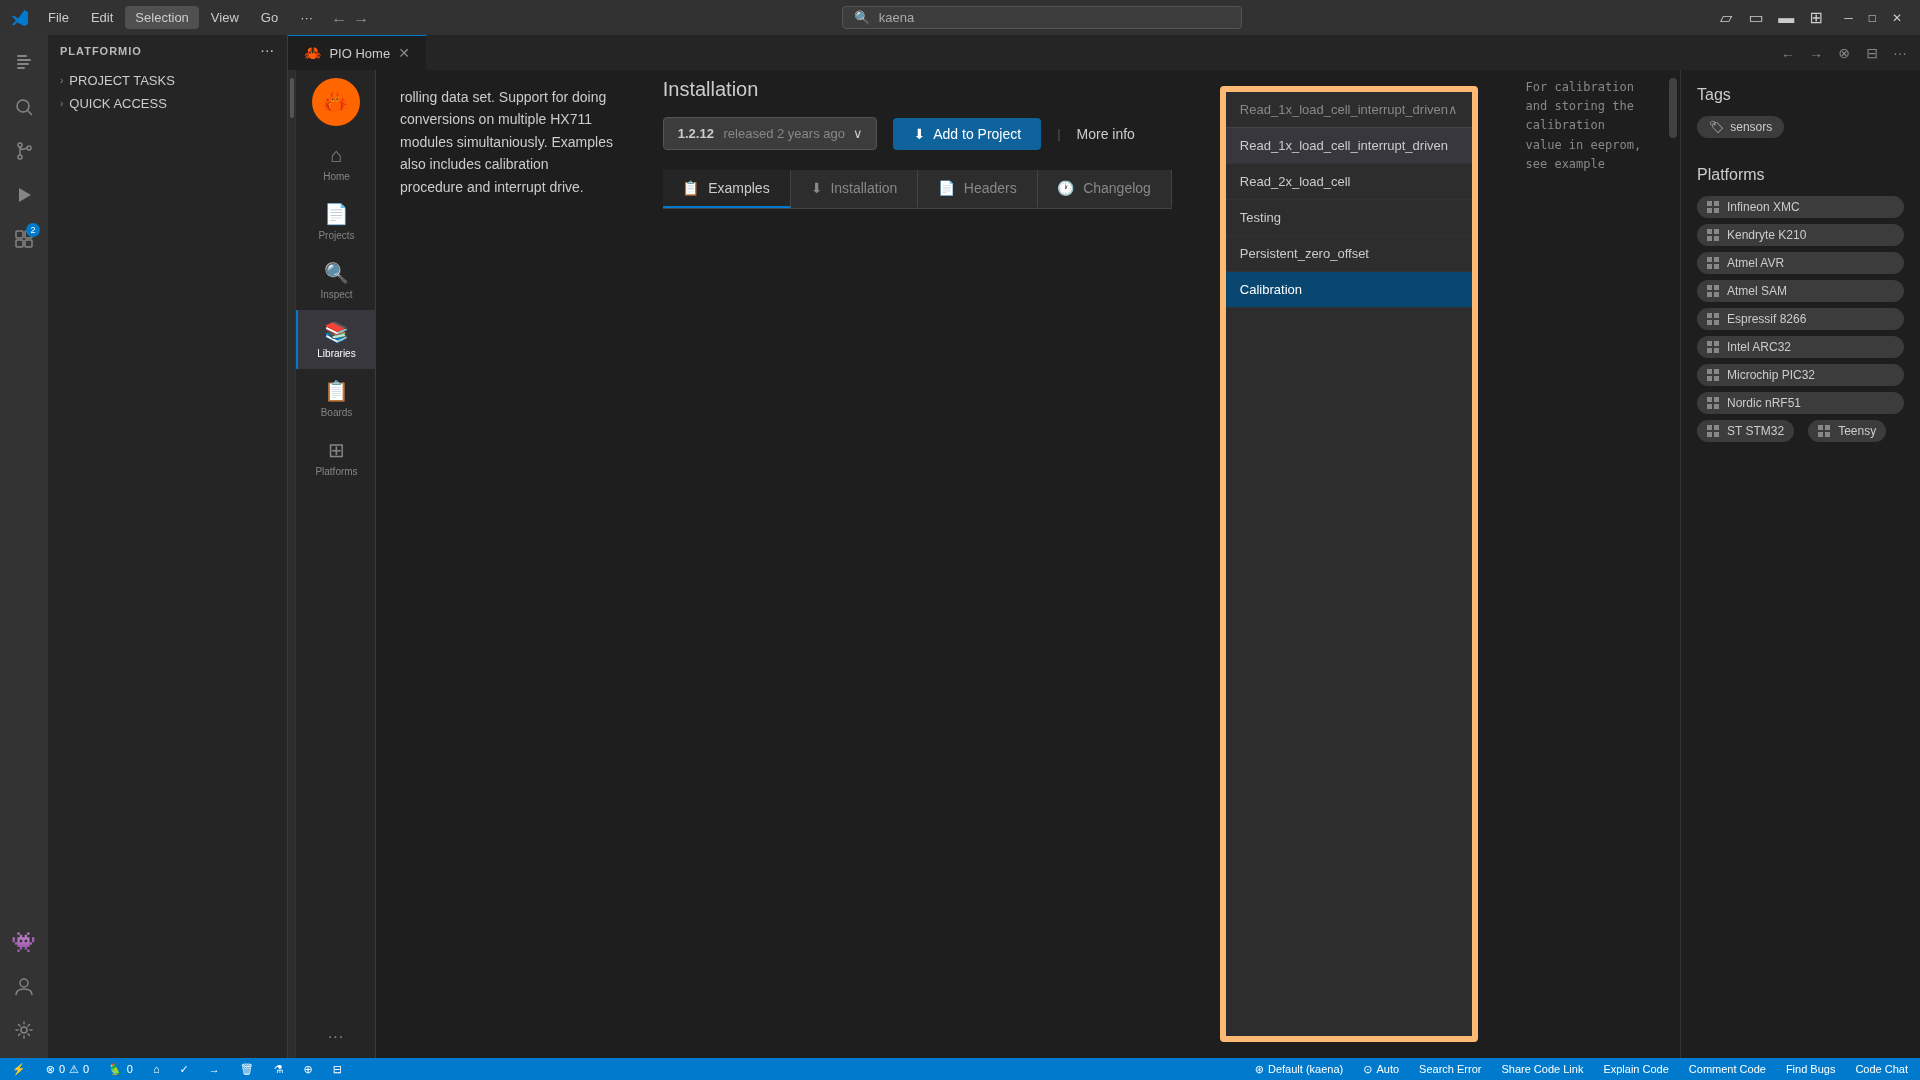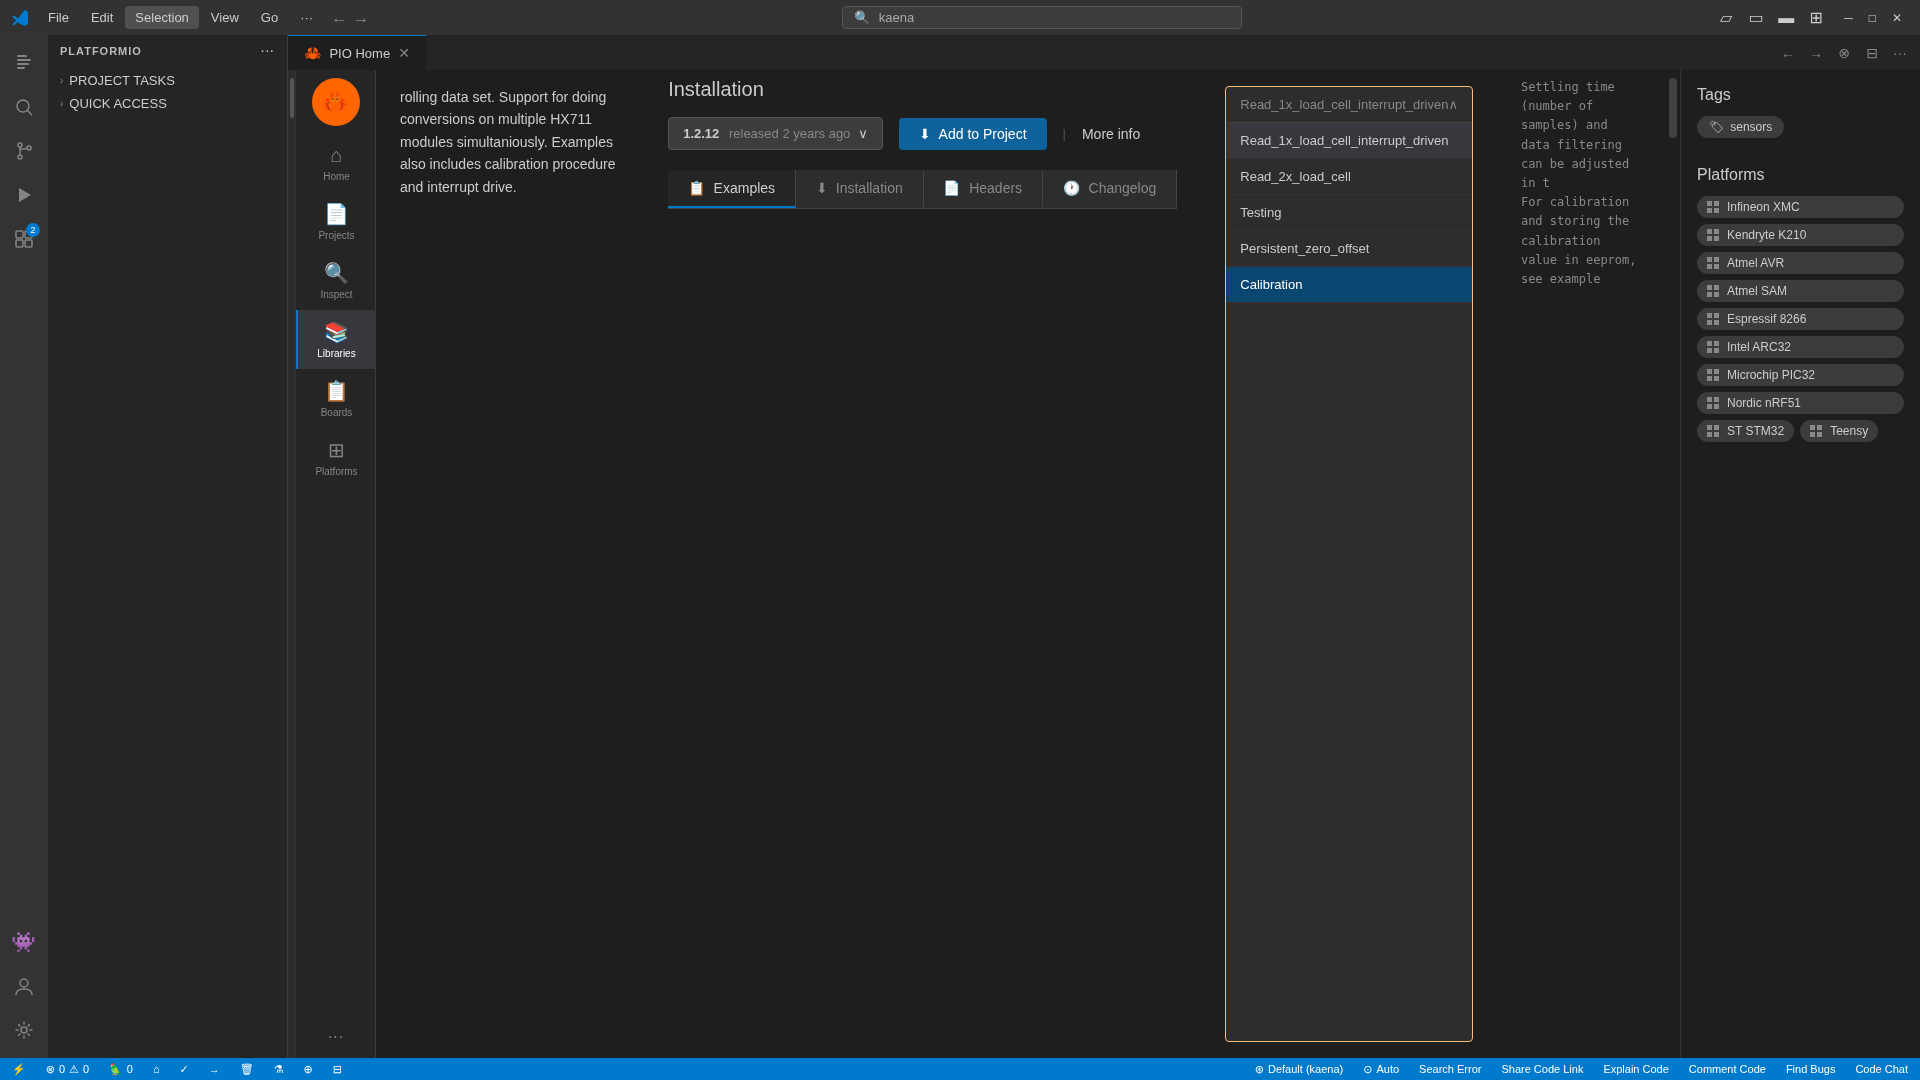--- a/index.html
+++ b/index.html
@@ -333,21 +333,21 @@
       align-items: center;
       gap: 8px;
       background: #2d2d2d;
       border-right: 1px solid #444;
     }
     .content-tab.active { color: #cccccc; background: #252526; border-bottom: 2px solid #007acc; }
 
     
     .dropdown-container {
       margin: 16px 24px;
-      border: 1px solid #fdba74;
+      border: 6px solid #fdba74;
       border-radius: 4px;
       background: #2d2d2d;
     }
     .dropdown-selected {
       padding: 10px 14px;
       display: flex;
       align-items: center;
       justify-content: space-between;
       cursor: pointer;
       color: #888;
@@ -707,21 +707,20 @@
               <div class="dropdown-list">
                 <div class="dropdown-item active-selected">Read_1x_load_cell_interrupt_driven</div>
                 <div class="dropdown-item">Read_2x_load_cell</div>
                 <div class="dropdown-item">Testing</div>
                 <div class="dropdown-item">Persistent_zero_offset</div>
                 <div class="dropdown-item selected">Calibration</div>
               </div>
             </div>
 
             <div class="code-preview">
-              <div>Settling time (number of samples) and data filtering can be adjusted in t</div>
               <div>For calibration and storing the calibration value in eeprom, see example</div>
             </div>
 
           </div>
 
           <div class="pio-scroll-track">
             <div class="pio-scroll-thumb"></div>
           </div>
         </div>
 
@@ -802,21 +801,21 @@
               </div>
               <div class="platform-item">
                 <div class="platform-grid-icon">
                     <span></span>
                     <span></span>
                     <span></span>
                     <span></span>
                   </div>
                 <span>Nordic nRF51</span>
               </div>
-              <div style="display:flex;gap:6px;flex-wrap:wrap;align-items:flex-end;">
+              <div style="display:flex;gap:14px;flex-wrap:wrap;align-items:flex-end;">
                 <div class="platform-item">
                   <div class="platform-grid-icon">
                       <span></span>
                       <span></span>
                       <span></span>
                       <span></span>
                     </div>
                   <span>ST STM32</span>
                 </div>
                 <div class="platform-item">

